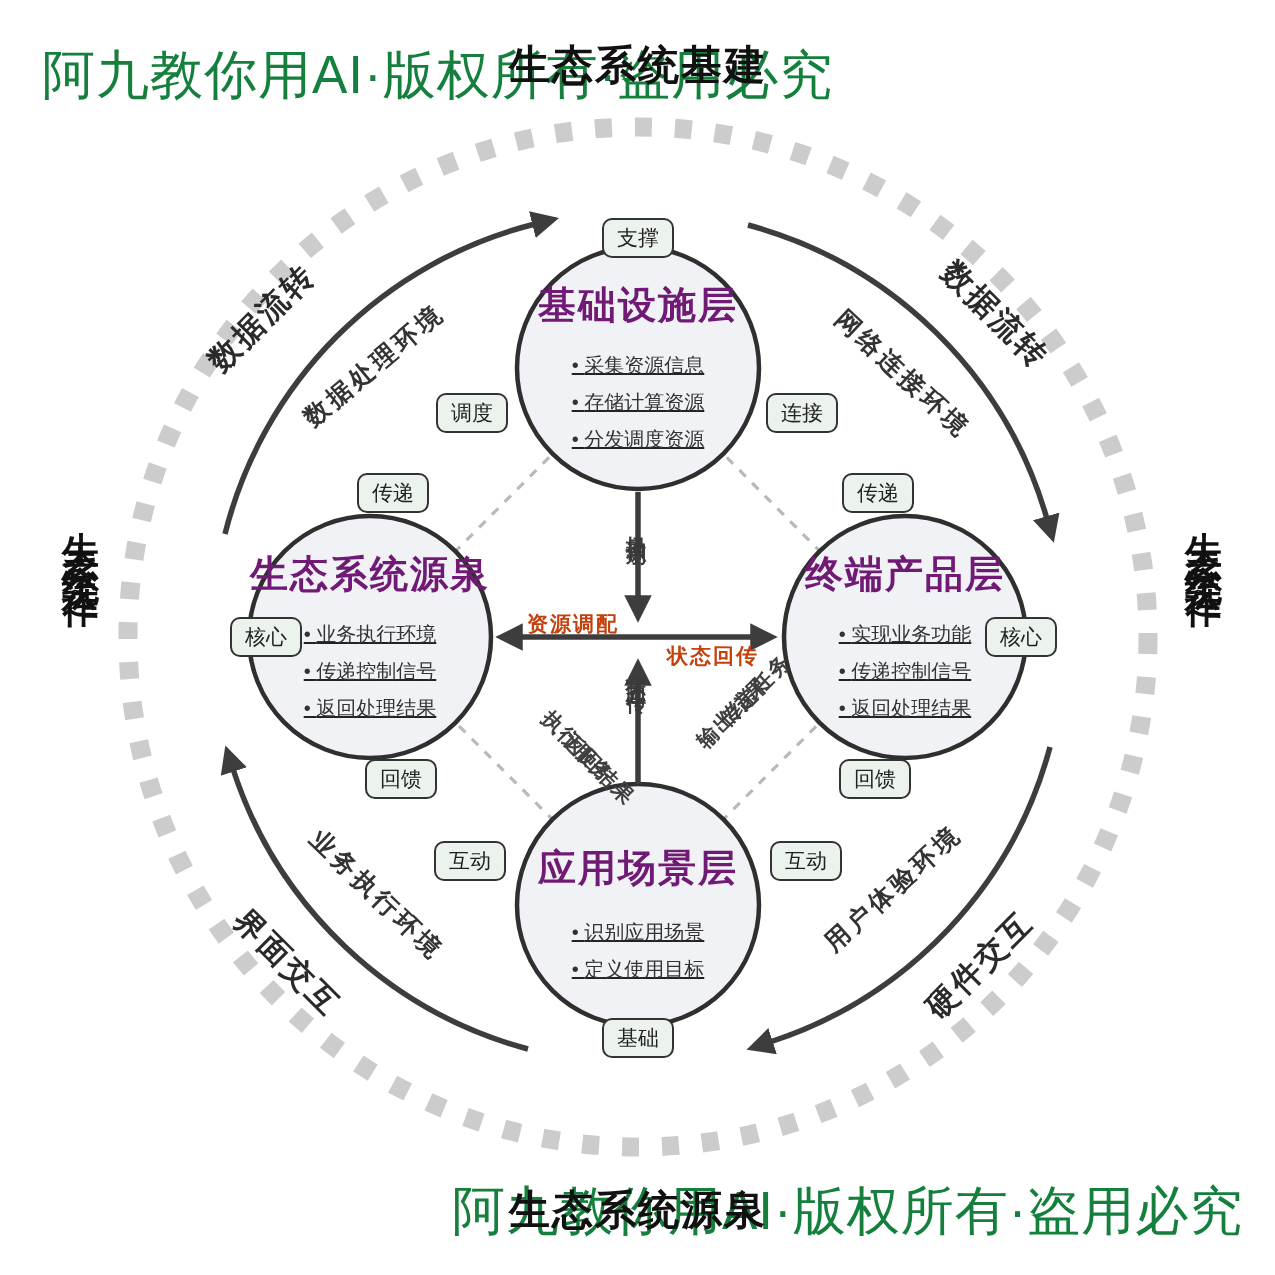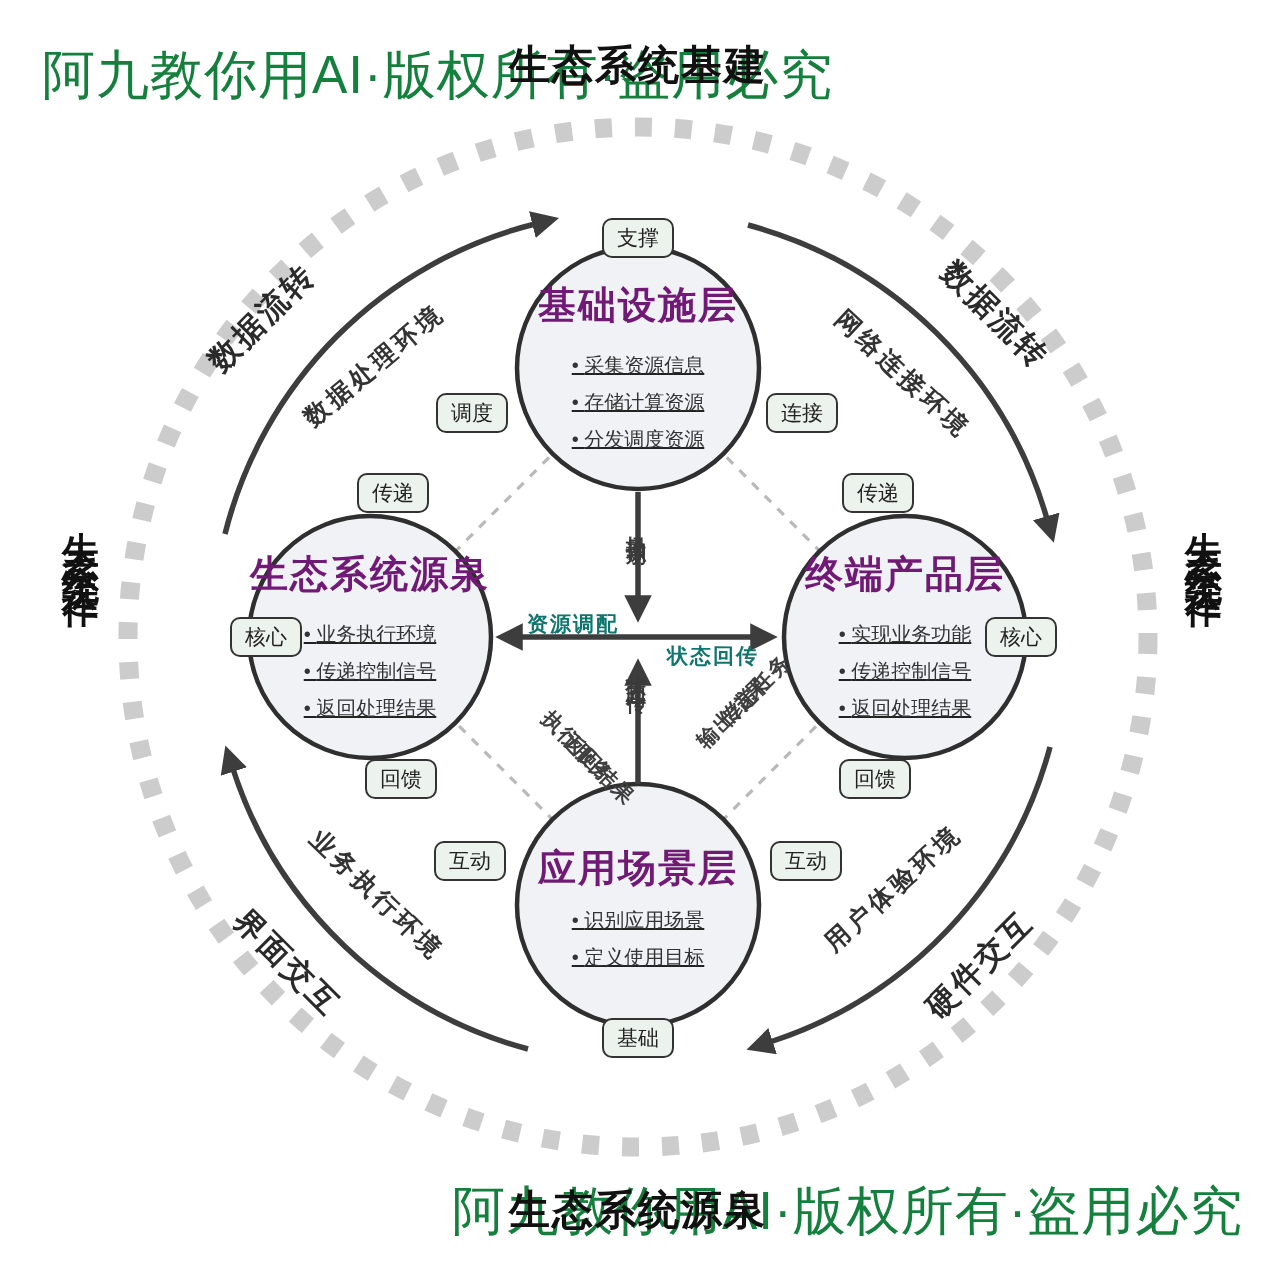--- a/index.html
+++ b/index.html
@@ -29,21 +29,21 @@
   }
   .circle-box{position:absolute;width:242px;text-align:center;z-index:4;}
   .circle-title{font-size:38px;font-weight:bold;color:#701a75;letter-spacing:2px;margin-bottom:16px;}
   .bullets{display:inline-block;text-align:left;text-decoration:underline;}
   .bullet{font-size:20px;color:#333;line-height:37px;white-space:nowrap;}
   .bullet::before{content:"• ";color:#333;}
   .v-text{
     position:absolute;writing-mode:vertical-rl;text-orientation:upright;
     font-size:20px;font-weight:600;color:#3a3a3a;letter-spacing:3px;z-index:4;white-space:nowrap;
   }
-  .h-text{position:absolute;font-size:21px;font-weight:bold;color:#0f766e;letter-spacing:2px;z-index:4;white-space:nowrap;}
+  .h-text{position:absolute;font-size:21px;font-weight:bold;color:#c2410c;letter-spacing:2px;z-index:4;white-space:nowrap;}
   .diag-text{
     position:absolute;font-size:21px;font-weight:600;color:#3f3f3f;letter-spacing:2px;
     white-space:nowrap;transform-origin:center;z-index:4;
   }
 </style>
 </head>
 <body>
 
 <div id="stage">
 
@@ -122,21 +122,21 @@
   <div class="circle-box" style="left:784px;top:549px;">
     <div class="circle-title">终端产品层</div>
     <div class="bullets">
       <div class="bullet">实现业务功能</div>
       <div class="bullet">传递控制信号</div>
       <div class="bullet">返回处理结果</div>
     </div>
   </div>
 
   <div class="circle-box" style="left:517px;top:843px;">
-    <div class="circle-title" style="margin-bottom:8px;">应用场景层</div>
+    <div class="circle-title" style="margin-bottom:20px;">应用场景层</div>
     <div class="bullets">
       <div class="bullet">识别应用场景</div>
       <div class="bullet">定义使用目标</div>
     </div>
   </div>
 
   <div class="tag" style="left:638px;top:238px;text-align:right;">支撑</div>
   <div class="tag" style="left:472px;top:413px;">调度</div>
   <div class="tag" style="left:802px;top:413px;">连接</div>
   <div class="tag" style="left:393px;top:493px;">传递</div>

